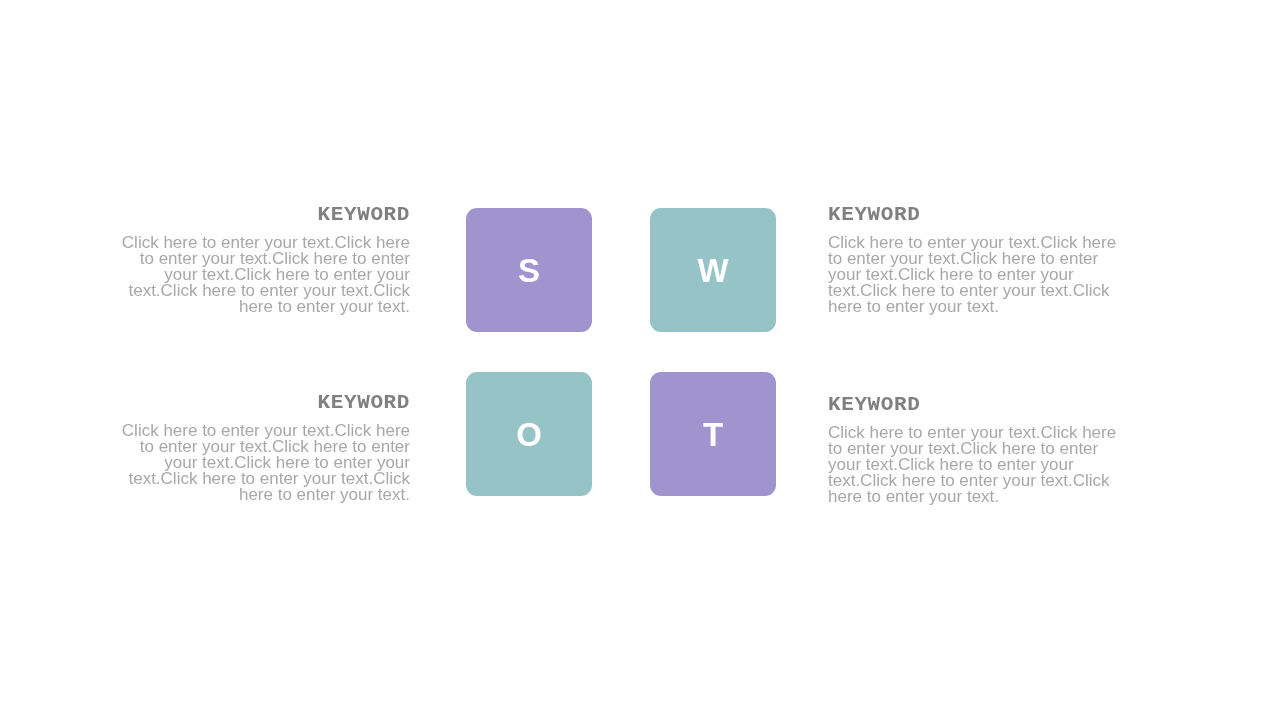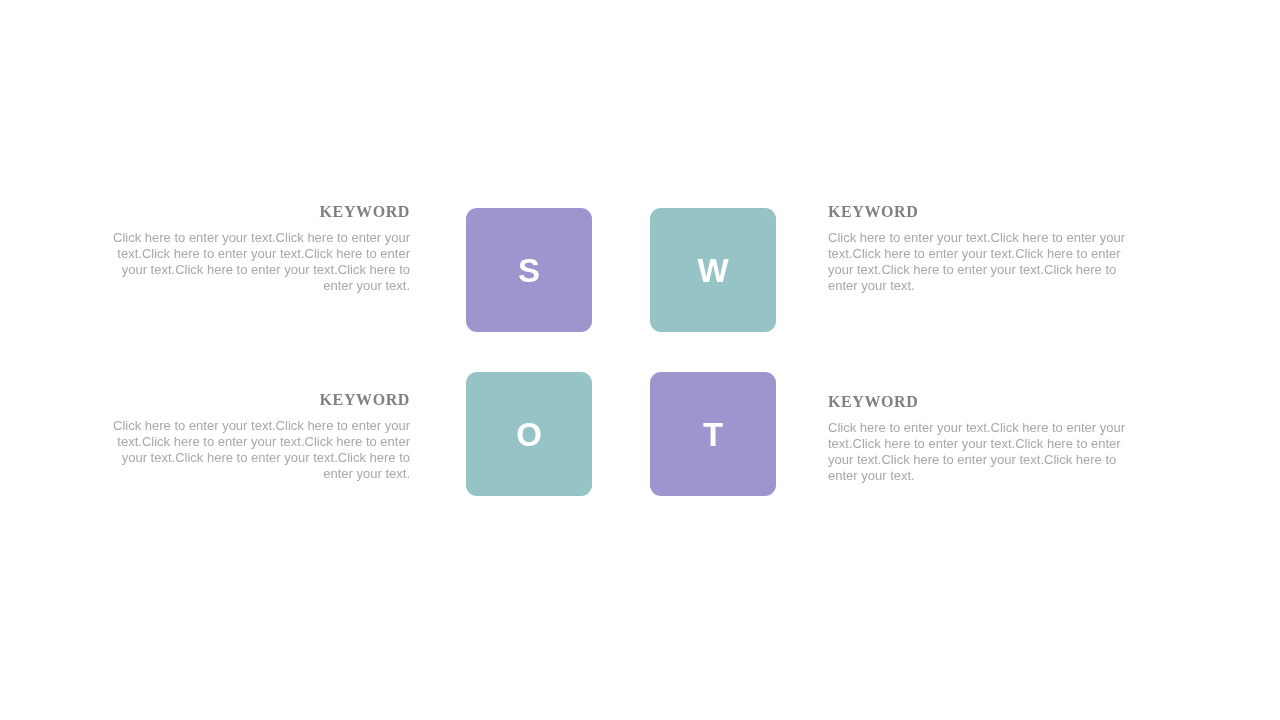--- a/index.html
+++ b/index.html
@@ -23,31 +23,31 @@
 
   
   .text-block {
     position: absolute;
     width: 304px;
   }
   .text-block.left  { left: 106px; text-align: right; }
   .text-block.right { left: 828px; text-align: left; }
 
   .keyword {
-    font-size: 16px;
+    font-size: 21px;
     font-weight: bold;
     color: #808080;
     letter-spacing: 0.6px;
     line-height: 1.1;
     margin: 0 0 9px 0;
-    font-family: Liberation Serif, serif;
+    font-family: Liberation Mono, monospace;
   }
 
   .body-text {
-    font-size: 13px;
+    font-size: 17px;
     color: #a8a8a8;
     line-height: 16px;
     margin: 0;
     font-family: "Liberation Sans", sans-serif;
   }
 
   
   #tb-s { top: 203px; }
   #tb-w { top: 203px; }
   #tb-o { top: 391px; }

